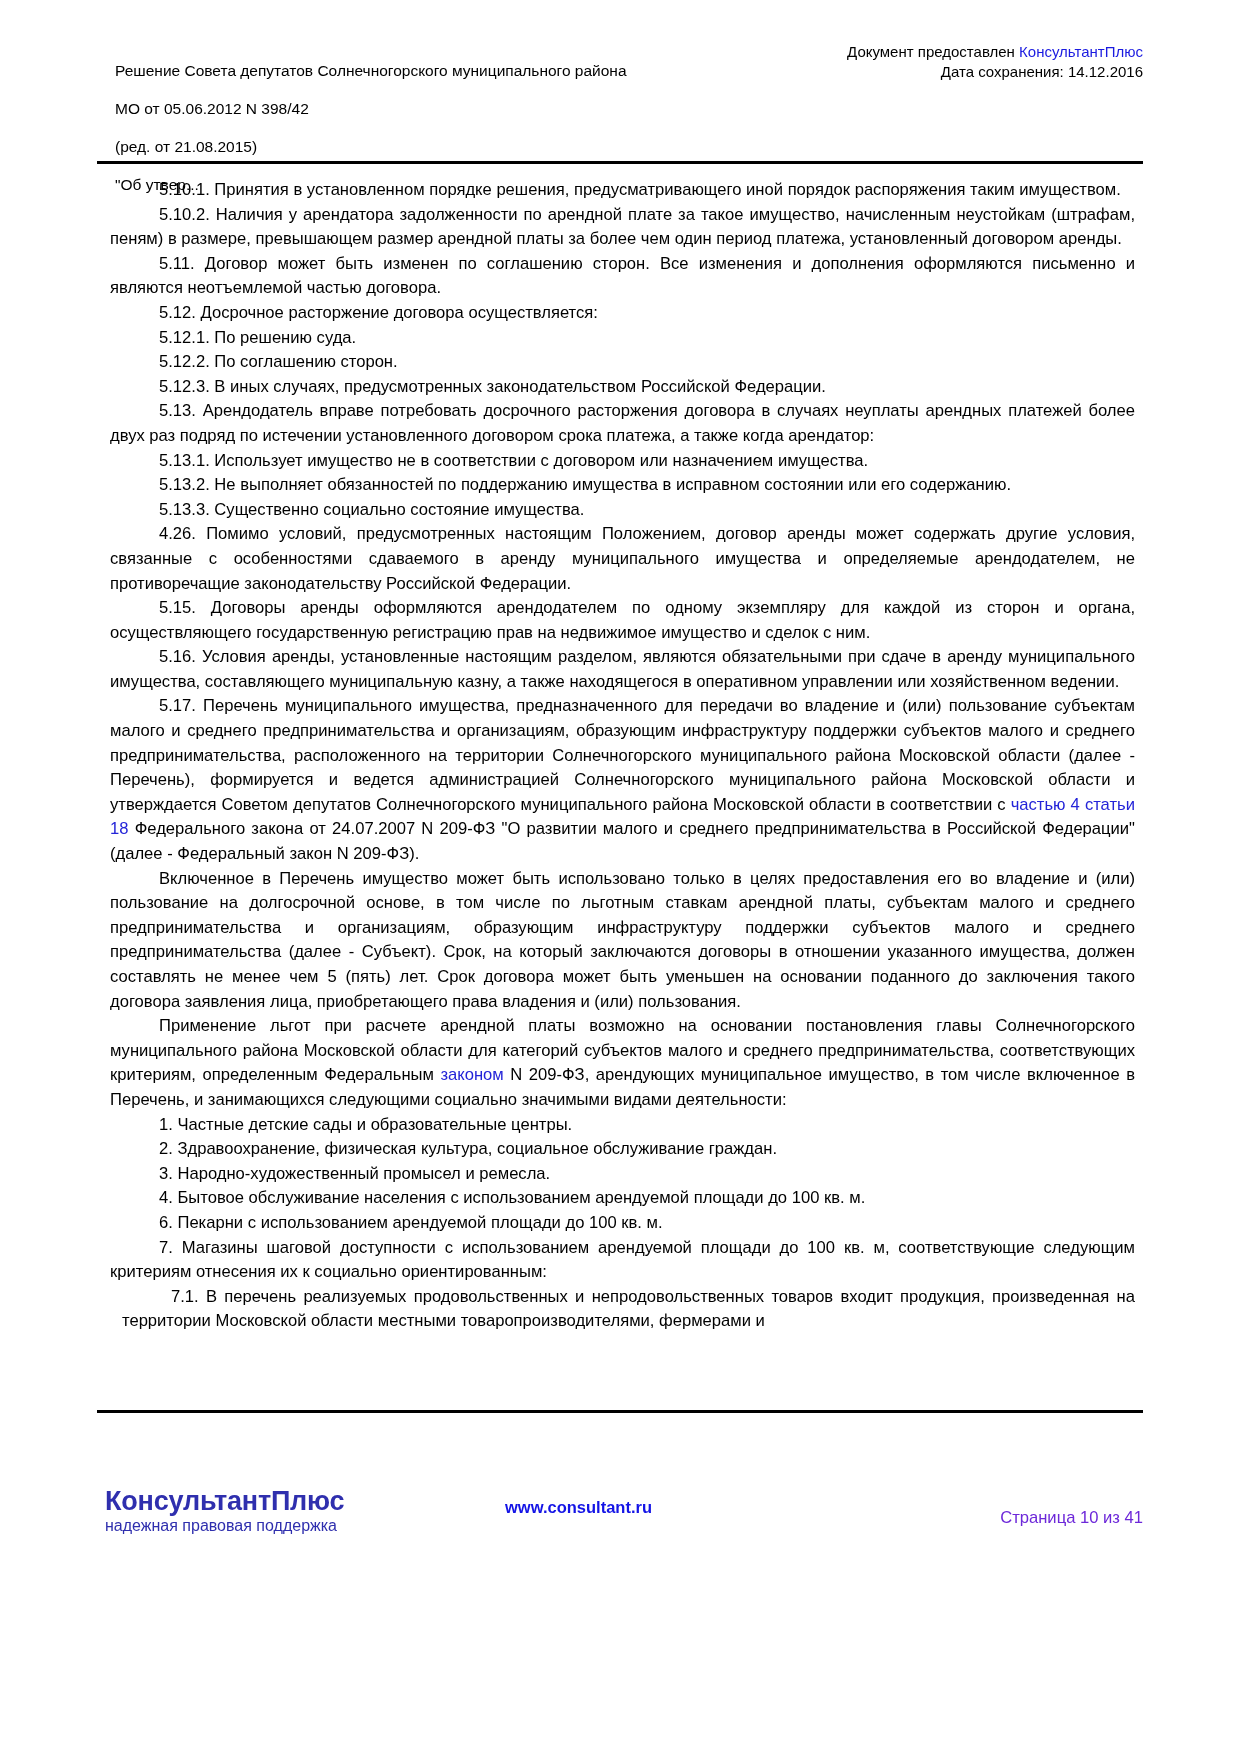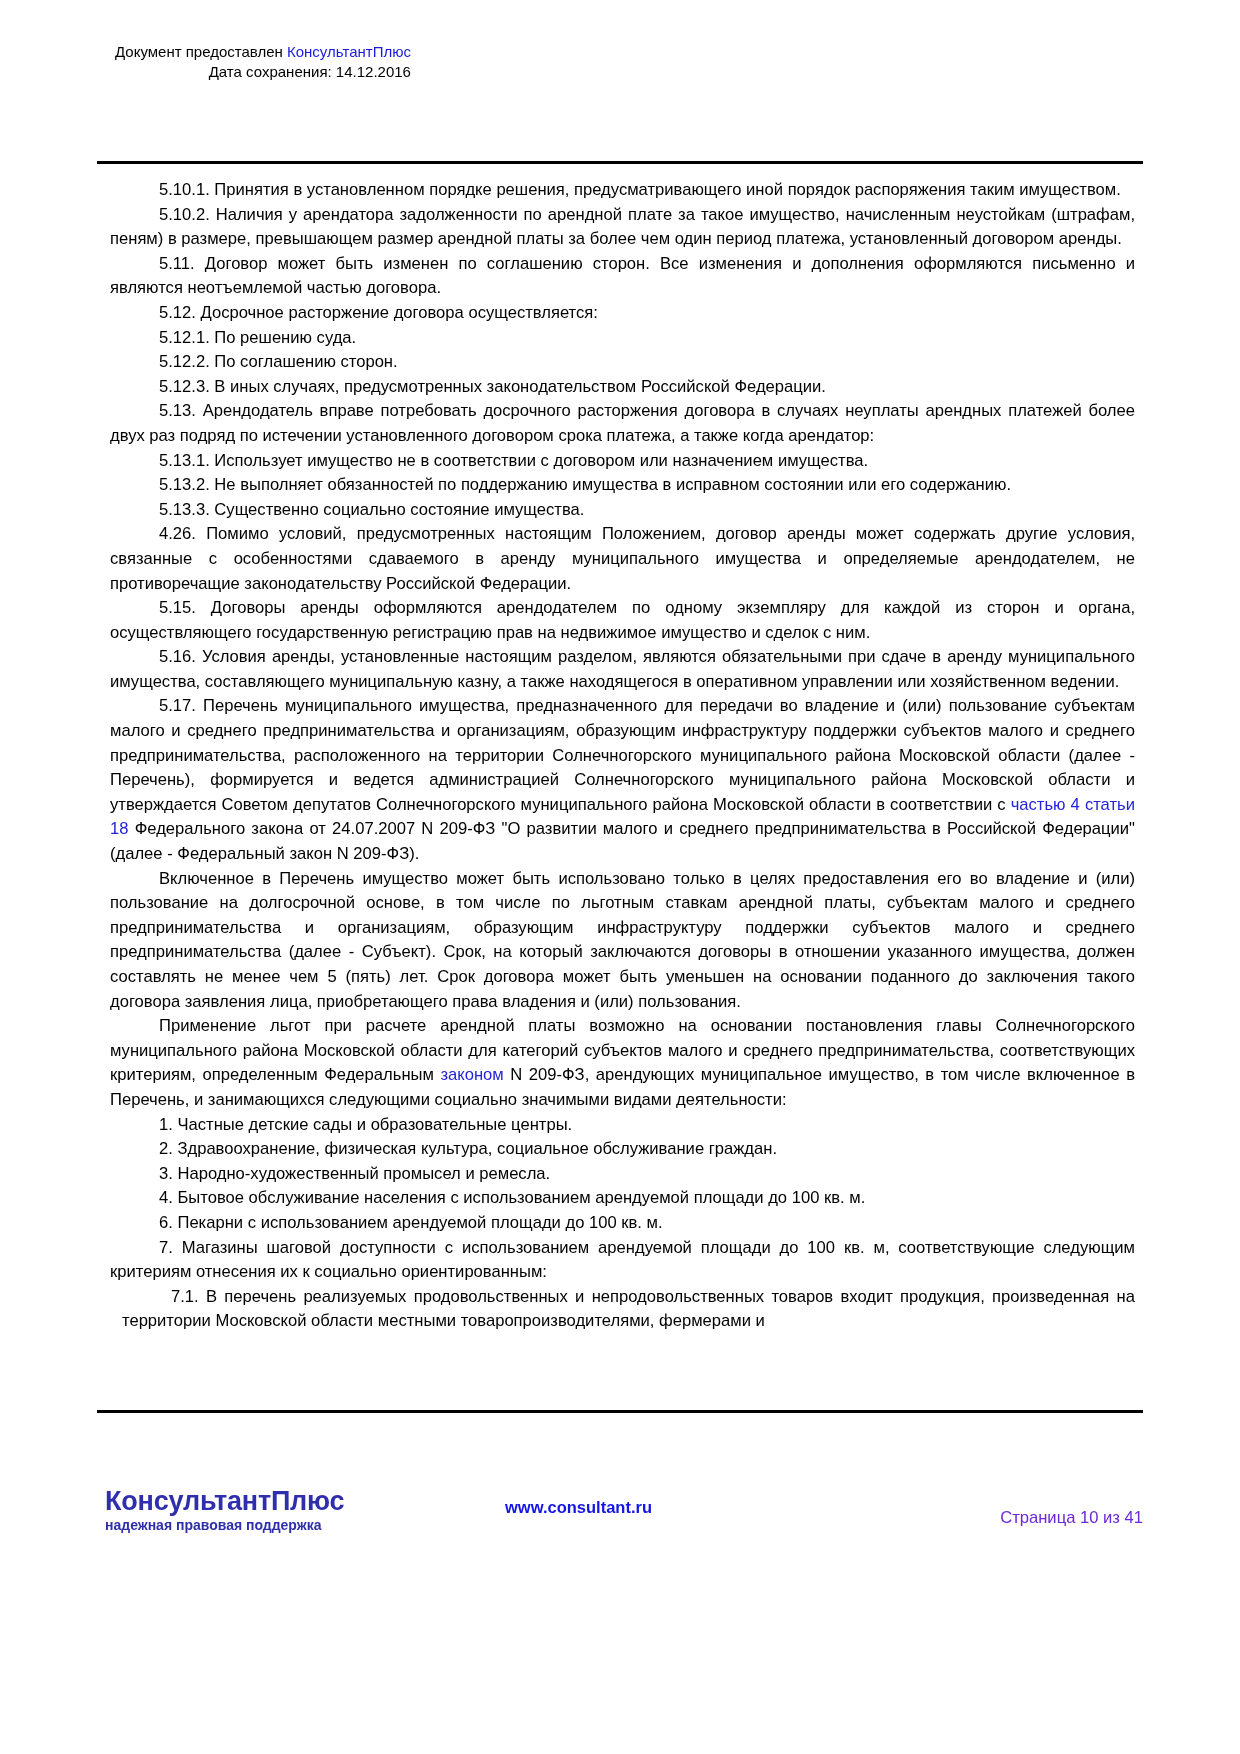--- a/index.html
+++ b/index.html
@@ -111,22 +111,22 @@
   }
   .logo-main {
     font-size: 27px;
     font-weight: bold;
     letter-spacing: -0.2px;
     line-height: 30px;
     color: #2f2fae;
     font-family: "Liberation Sans", "DejaVu Sans", sans-serif;
   }
   .logo-sub {
-    font-size: 14px;
-    font-weight: bold;
+    font-size: 16px;
+    font-weight: normal;
     color: #2f2fae;
     line-height: 17px;
     margin-top: 1px;
   }
   .footer-site {
     position: absolute;
     left: 408px;
     top: 28px;
     font-size: 16.5px;
     font-weight: bold;
@@ -140,20 +140,26 @@
     color: #6d28d9;
     white-space: nowrap;
   }
 </style>
 </head>
 <body>
 
 <div class="page">
 
   <div class="doc-header">
+    <div class="header-left">
+      <div>Решение Совета депутатов Солнечногорского муниципального района</div>
+      <div>МО от 05.06.2012 N 398/42</div>
+      <div>(ред. от 21.08.2015)</div>
+      <div>"Об утвер...</div>
+    </div>
     <div class="header-right">
       <div class="line1"><span>Документ предоставлен </span><span class="brand-link">КонсультантПлюс</span></div>
       <div class="line2">Дата сохранения: 14.12.2016</div>
     </div>
   </div>
 
   <div class="rule-top"></div>
 
   <div class="doc-body">
     <p>5.10.1. Принятия в установленном порядке решения, предусматривающего иной порядок распоряжения таким имуществом.</p>

